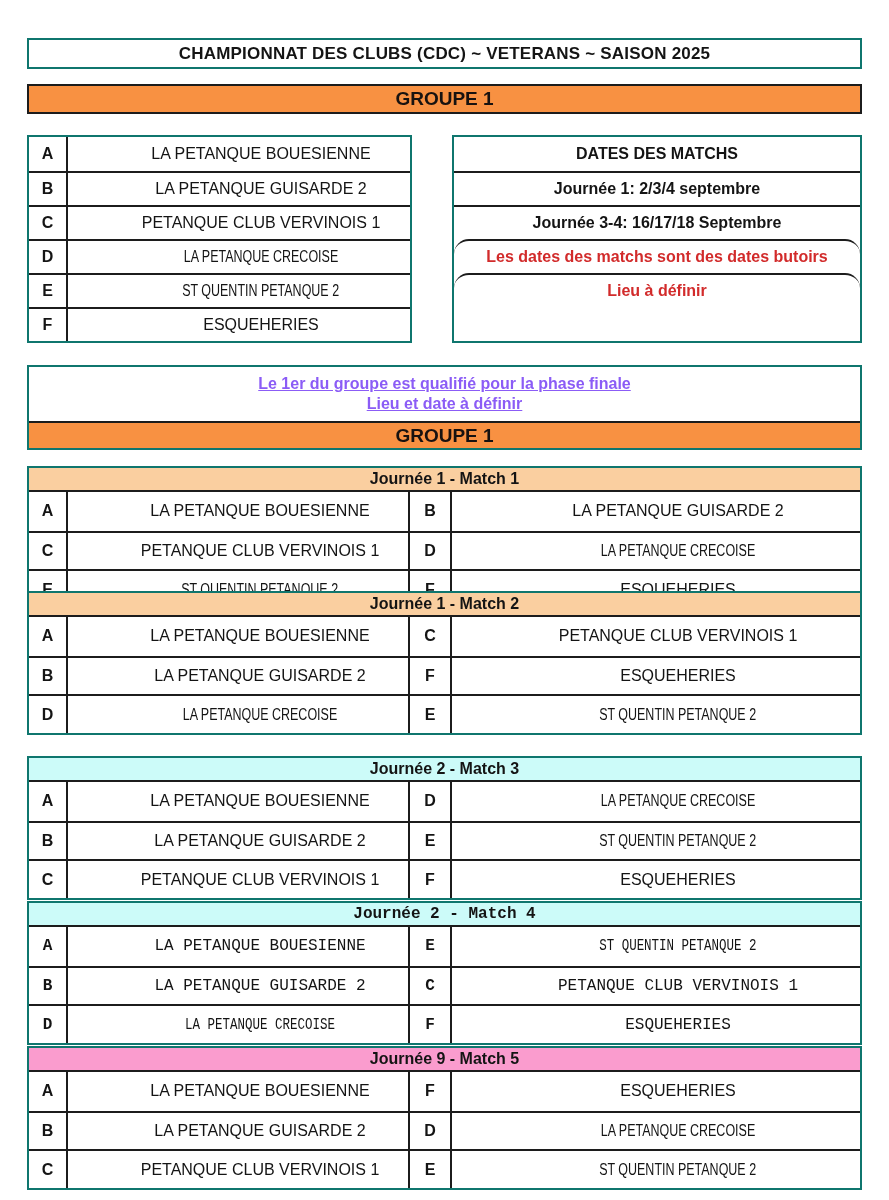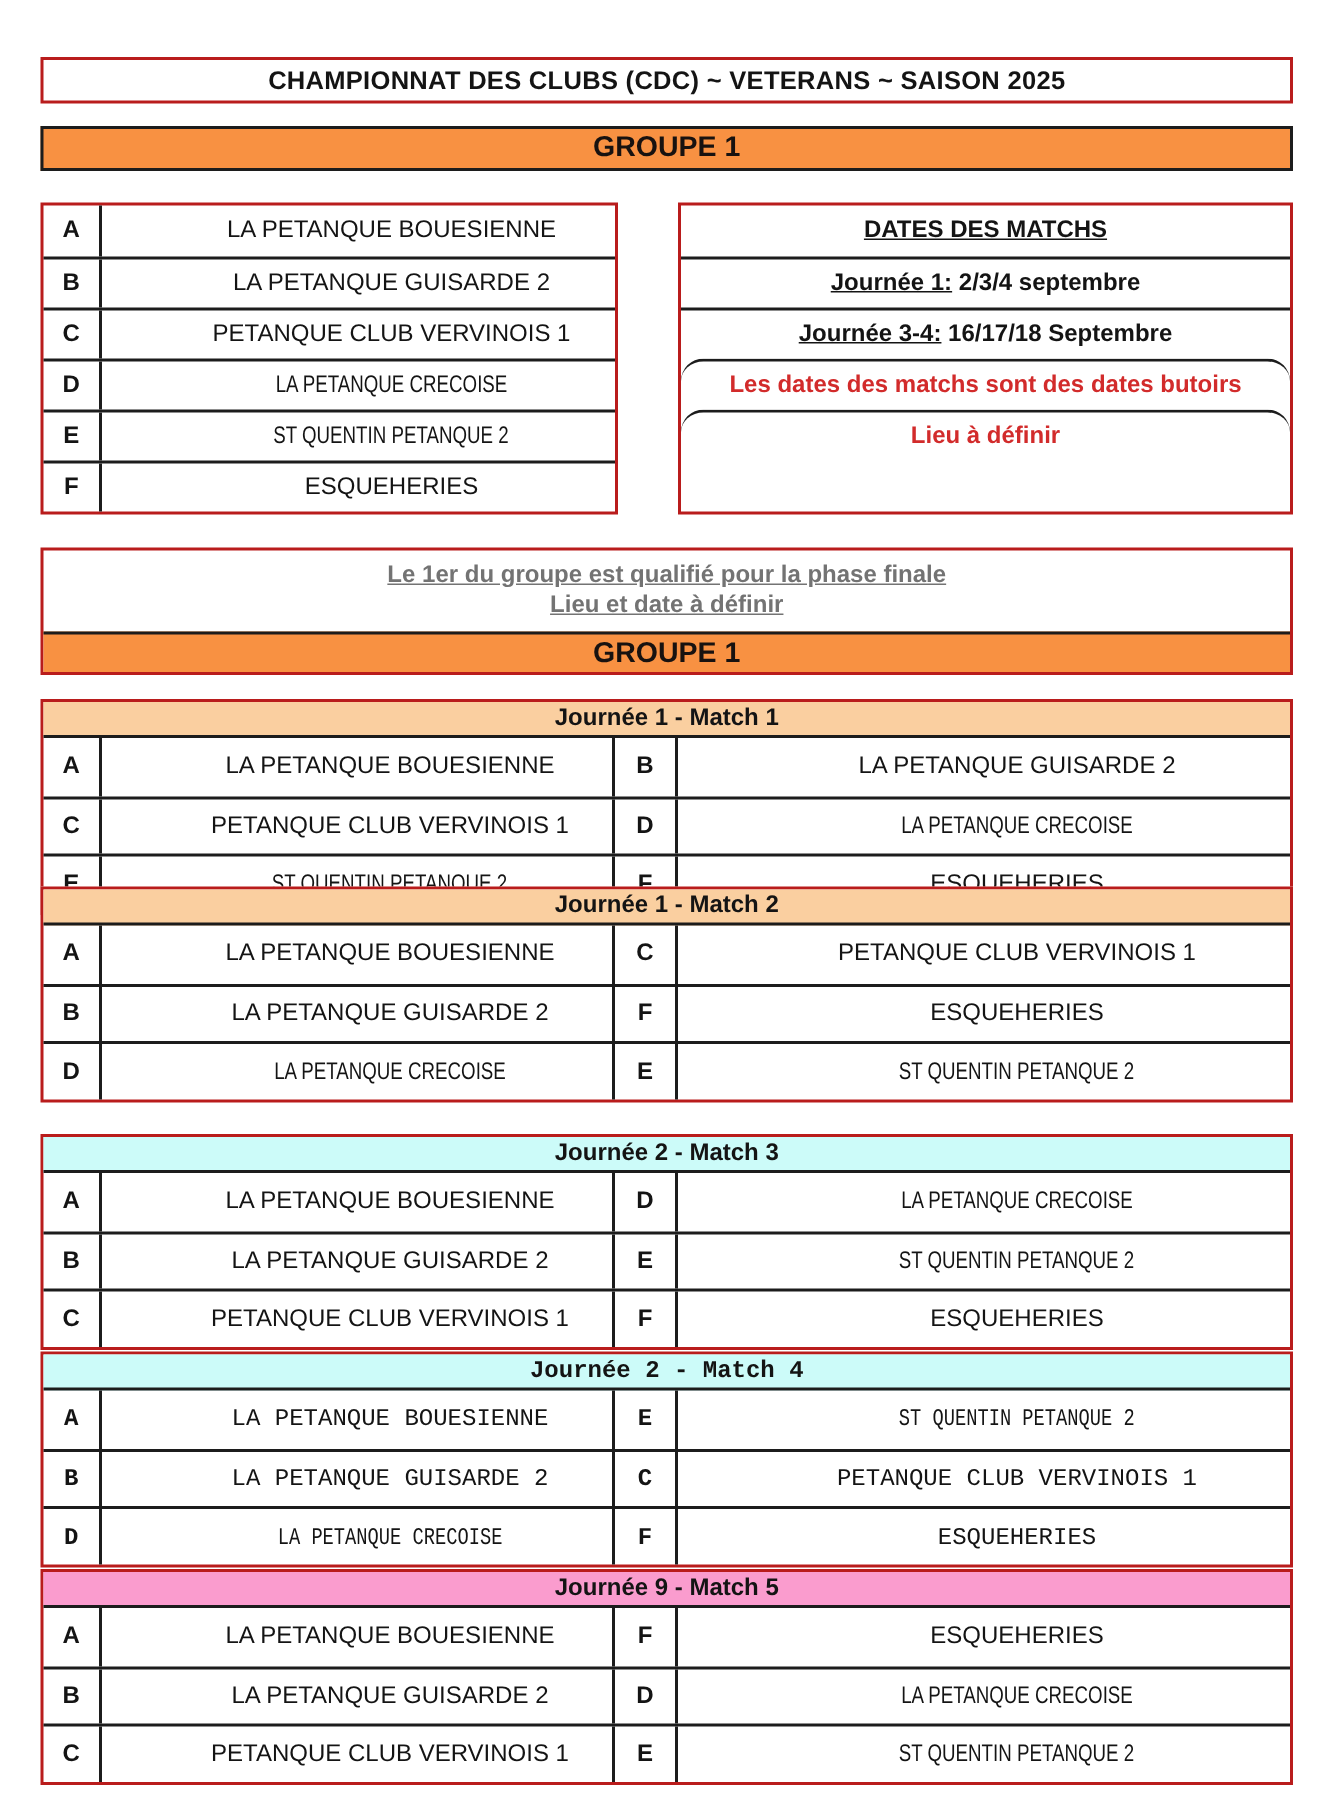--- a/index.html
+++ b/index.html
@@ -4,21 +4,21 @@
 <style>
   * { box-sizing: border-box; margin: 0; padding: 0; }
   html, body { background: #ffffff; }
   body {
     width: 889px; height: 1200px;
     font-family: "Liberation Sans", sans-serif;
     color: #141414;
   }
   .page { position: relative; width: 889px; height: 1200px; background: #ffffff; overflow: hidden; }
   .abs { position: absolute; left: 27px; width: 835px; }
-  .bordered { border: 2px solid #b91c1c; background: #fff; }
+  .bordered { border: 2px solid #0f766e; background: #fff; }
 
   
   .title-box {
     top: 38px; height: 31px;
     display: flex; align-items: center; justify-content: center;
     font-weight: bold; font-size: 17px; letter-spacing: .2px;
   }
 
   
   .band {
@@ -38,29 +38,29 @@
   .letter {
     display: flex; align-items: center; justify-content: center;
     font-weight: bold; font-size: 16px;
     border-right: 2px solid #1c1c1c;
   }
   .namecell { display: flex; align-items: center; justify-content: center; text-align: center; overflow: hidden; margin-left: 44px; }
   .nm { font-size: 16px; white-space: nowrap; }
   .narrow { display: inline-block; transform: scaleX(0.78); transform-origin: center; }
 
   .drow { display: flex; align-items: center; justify-content: center; font-size: 16px; font-weight: bold; text-align: center; }
-  .u { text-decoration: underline; }
+  .u { }
   .rednote { color: #D22B2B; border-radius: 15px; }
 
   
   .qual-box { top: 365px; height: 85px; display: flex; flex-direction: column; }
   .qual-lines {
     height: 54px; display: flex; flex-direction: column; align-items: center; justify-content: center; gap: 2px;
   }
-  .qual-line { color: #737373; font-weight: bold; font-size: 16px; text-decoration: underline; }
+  .qual-line { color: #8b5cf6; font-weight: bold; font-size: 16px; text-decoration: underline; }
   .band2 {
     flex: 1; border-top: 2px solid #1c1c1c; background: #F89142;
     display: flex; align-items: center; justify-content: center;
     font-weight: bold; font-size: 19px; color: #181210;
   }
 
   
   .match { height: 144px; display: grid; grid-template-rows: 24px 1fr 1fr 1fr; }
   .m1 { top: 466px; } .m2 { top: 591px; } .m3 { top: 756px; } .m4 { top: 901px; font-family: Liberation Mono, monospace; } .m5 { top: 1046px; }
   .mhead {

